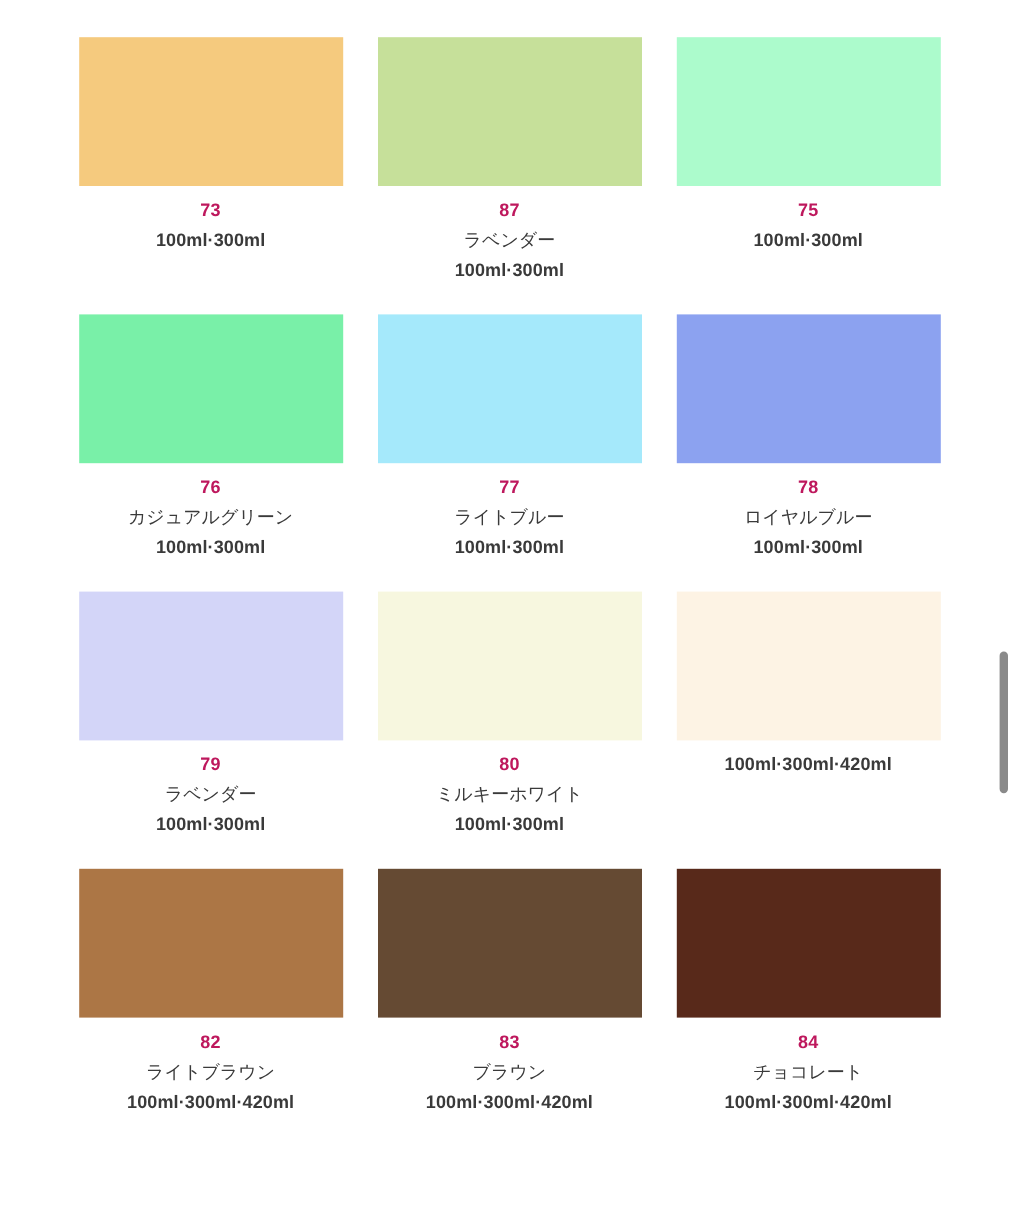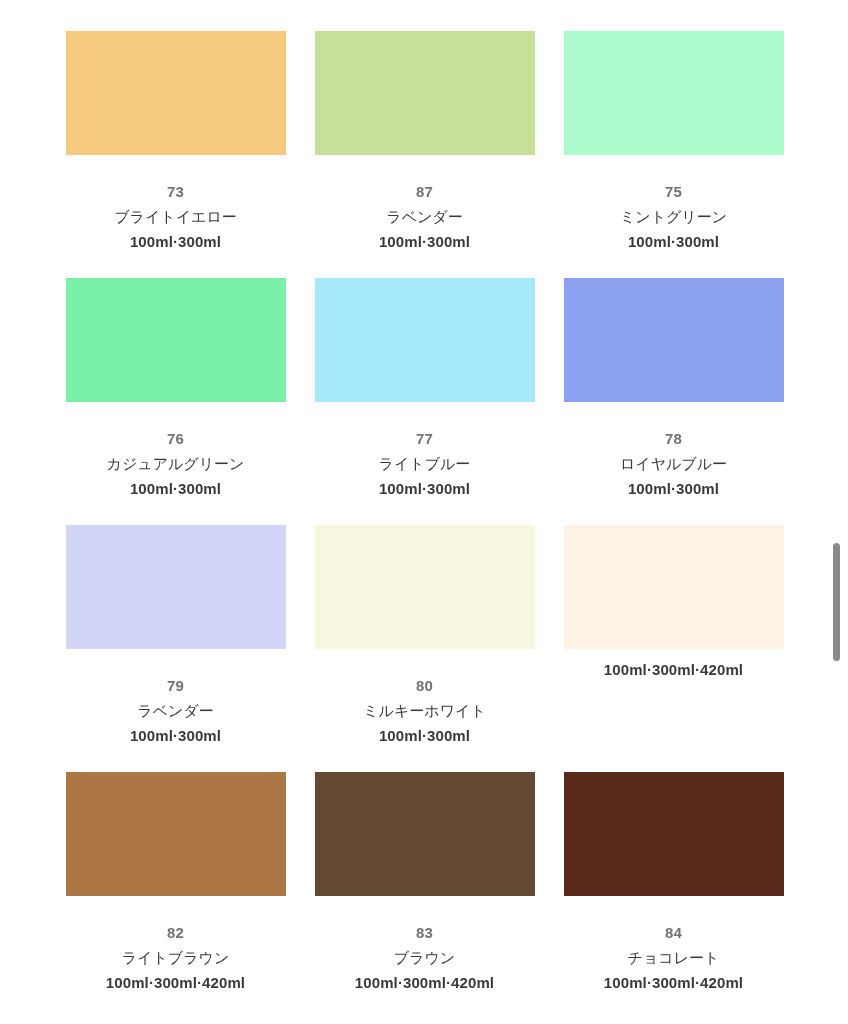--- a/index.html
+++ b/index.html
@@ -43,23 +43,22 @@
   }
   .swatch-meta {
     width: 100%;
     text-align: center;
     padding-top: 8px;
   }
   .swatch-code {
     font-size: 15px;
     font-weight: 700;
     line-height: 25px;
-    color: #737373;
+    color: #be185d;
     letter-spacing: 0.2px;
-    margin-top: 16px;
   }
   .swatch-name {
     font-size: 15px;
     font-weight: 400;
     line-height: 25px;
     color: #3a3a3a;
   }
   .swatch-sizes {
     font-size: 15px;
     font-weight: 700;
@@ -88,39 +87,37 @@
 </head>
 <body style="background: rgb(255, 255, 255); color: rgb(58, 58, 58);">
 
 <div class="page">
   <div class="grid">
 
     <div class="swatch-cell">
       <span class="swatch-chip" style="background: rgb(245, 202, 126);"></span>
       <div class="swatch-meta">
         <div class="swatch-code">73</div>
-        <div class="swatch-name">ブライトイエロー</div>
         <div class="swatch-sizes">100ml·300ml</div>
       </div>
     </div>
 
     <div class="swatch-cell">
       <span class="swatch-chip" style="background: rgb(198, 224, 154);"></span>
       <div class="swatch-meta">
         <div class="swatch-code">87</div>
         <div class="swatch-name">ラベンダー</div>
         <div class="swatch-sizes">100ml·300ml</div>
       </div>
     </div>
 
     <div class="swatch-cell">
       <span class="swatch-chip" style="background: rgb(172, 251, 204);"></span>
       <div class="swatch-meta">
         <div class="swatch-code">75</div>
-        <div class="swatch-name">ミントグリーン</div>
         <div class="swatch-sizes">100ml·300ml</div>
       </div>
     </div>
 
     <div class="swatch-cell">
       <span class="swatch-chip" style="background: rgb(121, 240, 168);"></span>
       <div class="swatch-meta">
         <div class="swatch-code">76</div>
         <div class="swatch-name">カジュアルグリーン</div>
         <div class="swatch-sizes">100ml·300ml</div>

